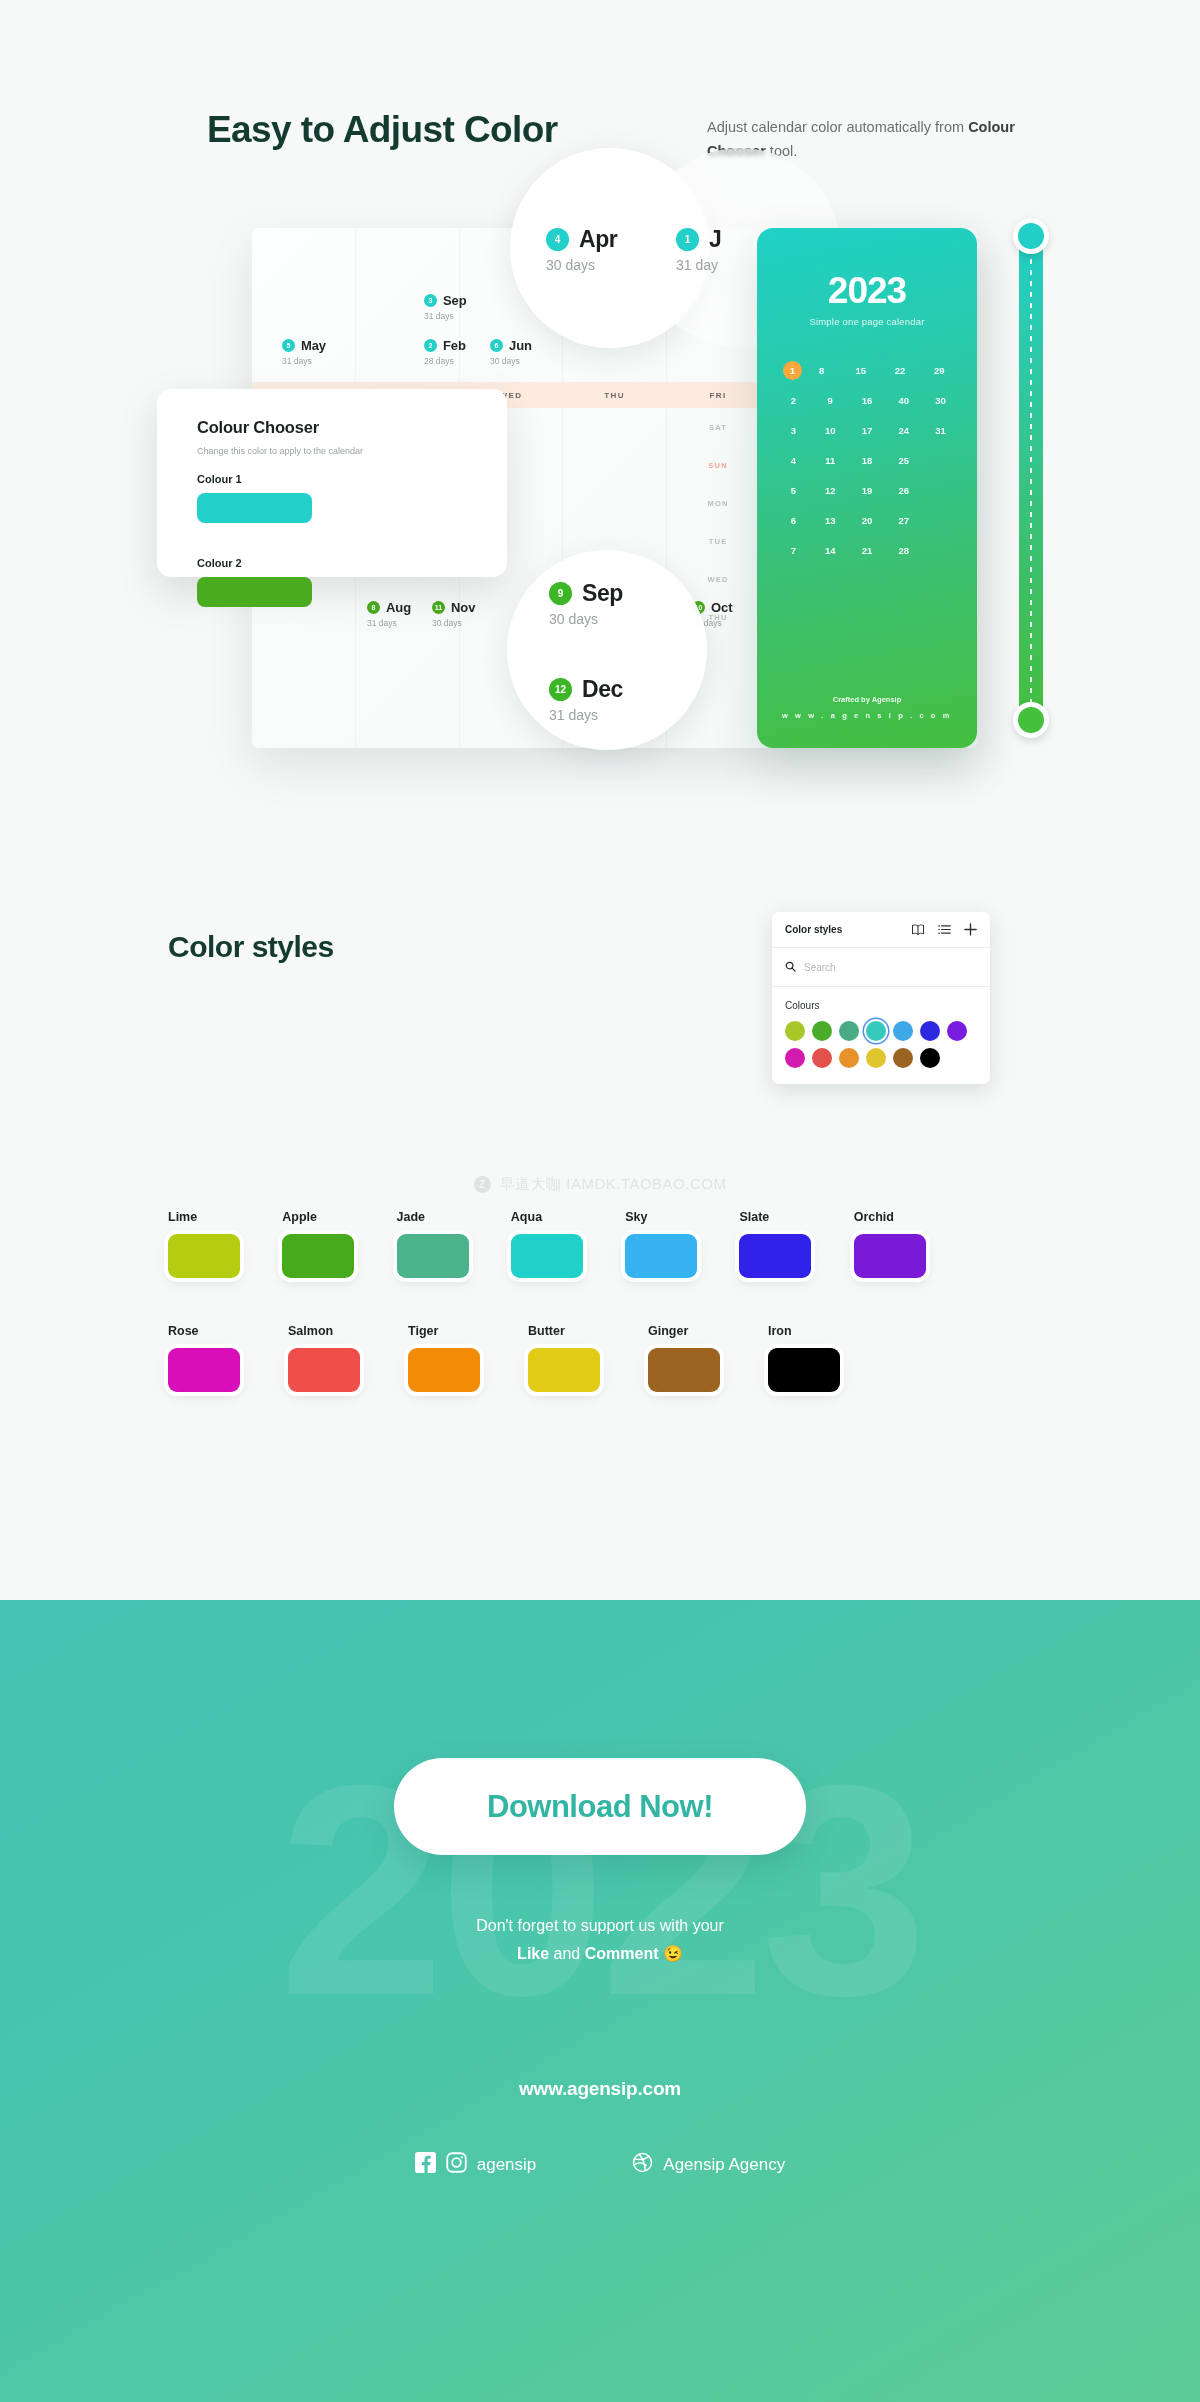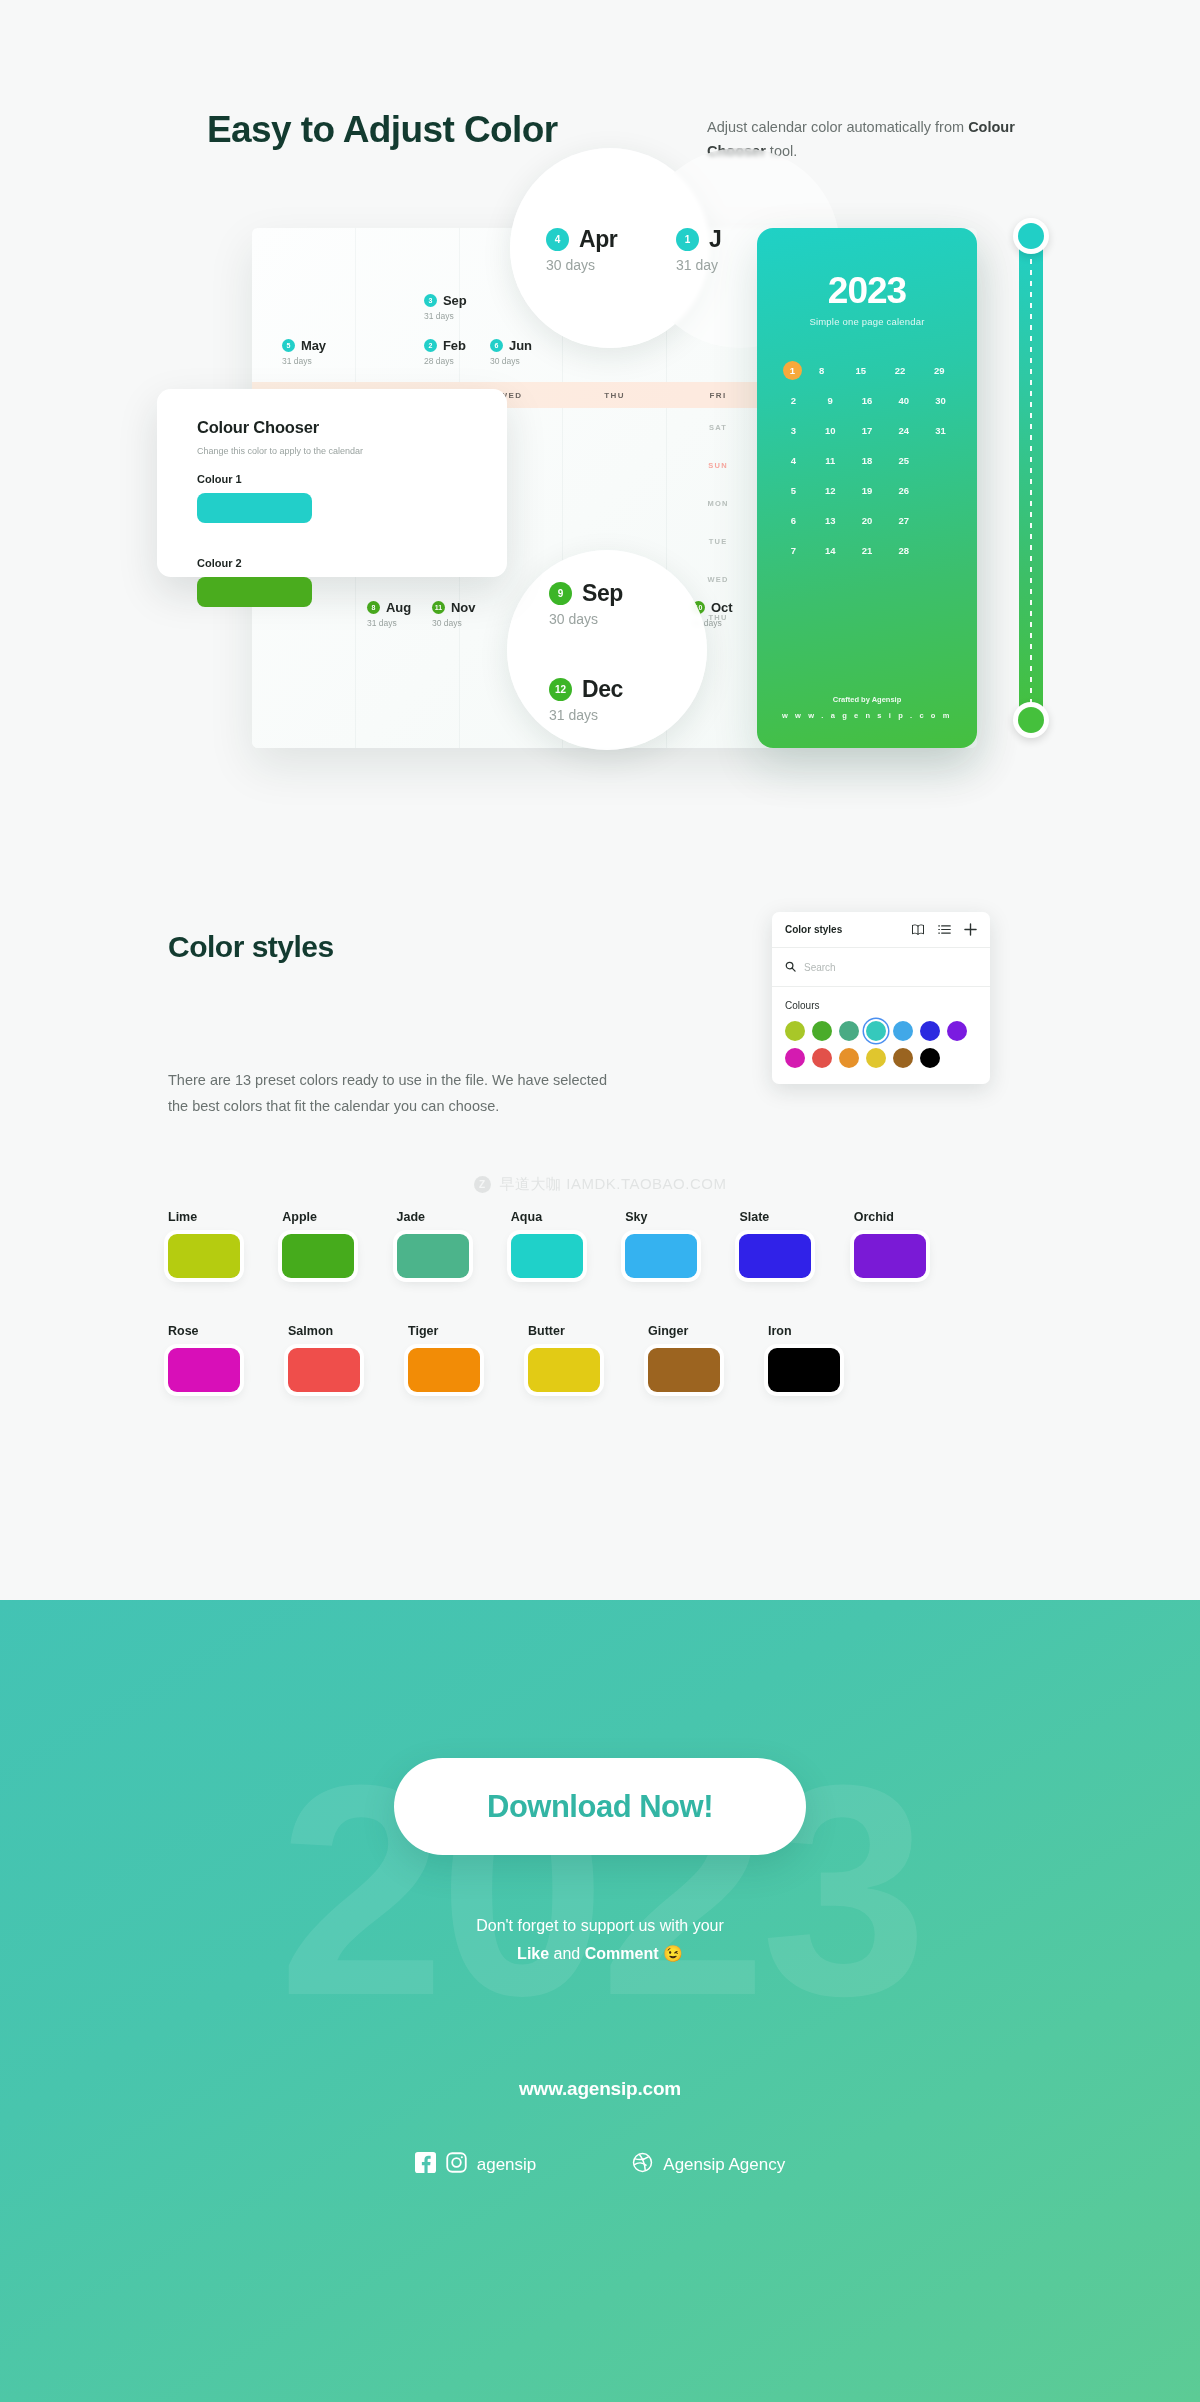--- a/index.html
+++ b/index.html
@@ -506,21 +506,20 @@
 
   </div>
 </section>
 
 <section id="presets" class="sec-light">
 
   <div class="p-title" style="top:48px;">
     <div>Color styles</div>
   </div>
 
-  <div class="p-body">There are 13 preset colors ready to use in the file. We have selected the best colors that fit the calendar you can choose.</div>
 
   <div class="stylepanel">
     <div class="sp-head">
       <span class="t">Color styles</span>
       <span class="ico">
         <svg width="14" height="11" viewBox="0 0 20 16" fill="none" stroke="#2b3230" stroke-width="1.5">
           <path d="M10 3 C8 1 4 1 2 2 L2 14 C4 13 8 13 10 15 C12 13 16 13 18 14 L18 2 C16 1 12 1 10 3 Z"></path>
           <path d="M10 3 V15"></path>
         </svg>
       </span>

